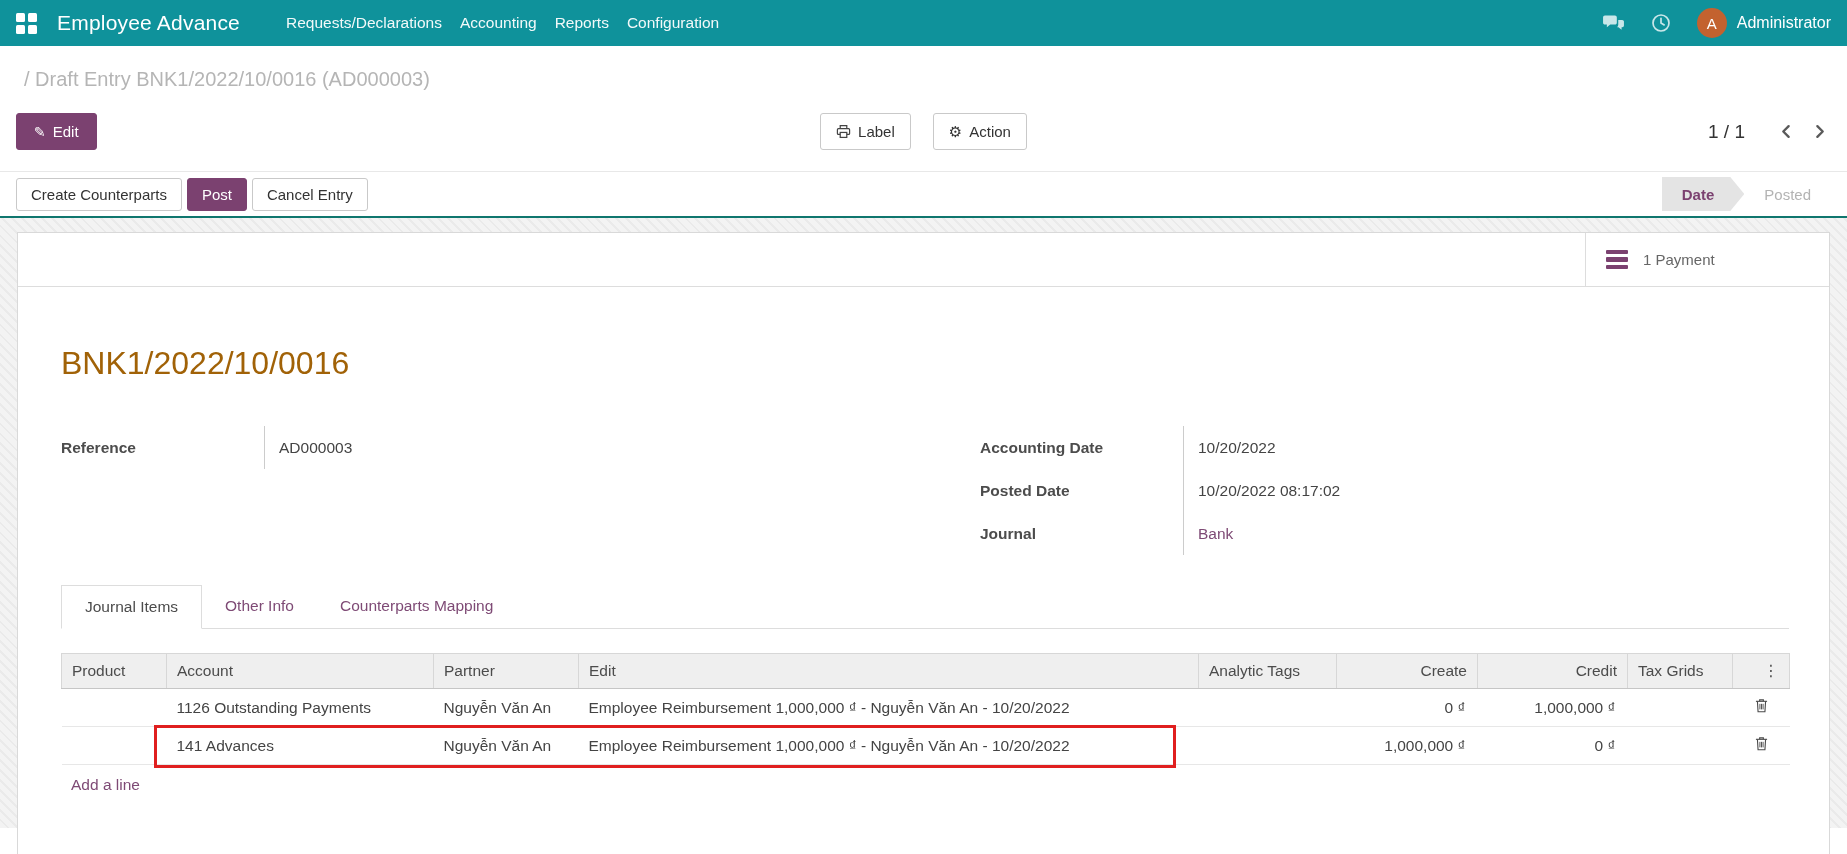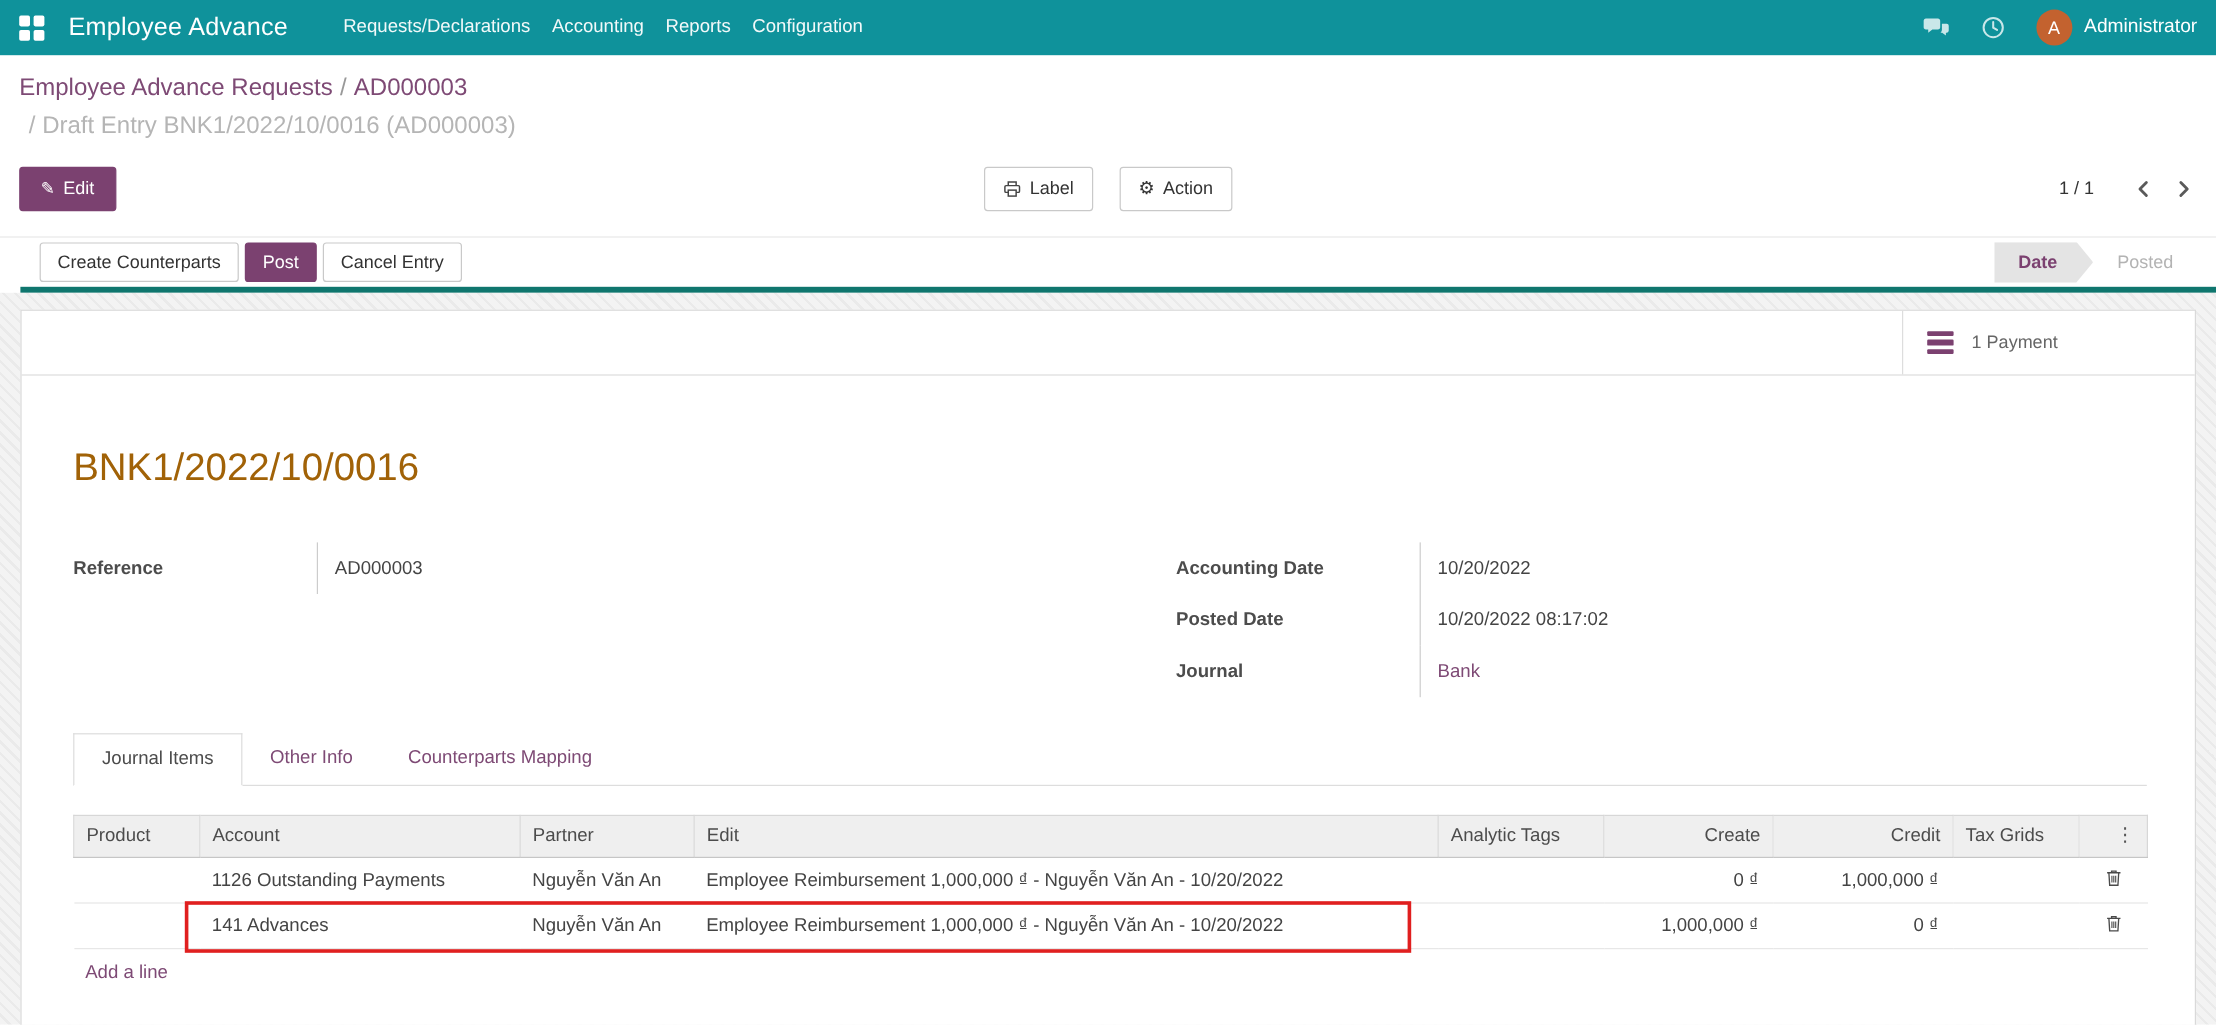--- a/index.html
+++ b/index.html
@@ -29,25 +29,25 @@
   .bc-line1 a{color:var(--link,#7e4a75); text-decoration:none; cursor:pointer;}
   .bc-sep{color:#999; margin:0 6px;}
   .bc-line2{font-size:20px; line-height:26px; color:#b5b5b5; margin-top:6px; padding-left:8px;}
   .cp-buttons{height:80px; display:flex; align-items:center; padding:0 16px; border-bottom:1px solid #e8e8e8; position:relative;}
   .btn{display:inline-flex; align-items:center; gap:7px; font-size:15px; border-radius:3px; cursor:pointer; border:1px solid transparent; white-space:nowrap;}
   .btn-primary{background:var(--accent,#7b4170); color:#fff; padding:9px 17px; border-color:var(--accent,#7b4170);}
   .btn-plain{background:#fff; color:#333; border-color:#c9c9c9; padding:9px 15px;}
   .cp-center{position:absolute; left:0; right:0; display:flex; justify-content:center; gap:22px; pointer-events:none;}
   .cp-center .btn{pointer-events:auto;}
   .cp-right{margin-left:auto; display:flex; align-items:center; gap:10px;}
-  .pager-text{font-size:15px; color:#333; margin-right:20px;}
+  .pager-text{font-size:19px; color:#333; margin-right:20px;}
   .pager-arrow{cursor:pointer; padding:4px; display:flex;}
 
   
-  .statusbar{height:46px; display:flex; align-items:center; padding:0 16px; border-bottom:5px solid #0f766e; gap:5px; background:#fff;margin-left:17px;}
+  .statusbar{height:46px; display:flex; align-items:center; padding:0 16px; border-bottom:2px solid #0f766e; gap:5px; background:#fff;}
   .statusbar .btn{padding:7px 14px;}
   .status-steps{margin-left:auto; display:flex; height:34px;}
   .step{display:flex; align-items:center; padding:0 20px; font-size:15px; color:#b3b3b3; cursor:pointer;}
   .step.active{background:#e4e4e4; color:var(--accent,#7b4170); font-weight:700; padding-right:30px;
     clip-path:polygon(0 0, calc(100% - 14px) 0, 100% 50%, calc(100% - 14px) 100%, 0 100%);}
 
   
   .content{height:610px; padding:14px 17px 0 17px;
     background:repeating-linear-gradient(45deg,#f3f3f3 0px,#f3f3f3 5px,#eaeaea 5px,#eaeaea 7px);}
   .sheet{background:#fff; border:1px solid #d9d9d9; min-height:640px;}
@@ -115,23 +115,20 @@
         </svg>
     </div>
     <div class="user-chip">
       <div class="avatar">A</div>
       <div class="user-name">Administrator</div>
     </div>
   </div>
 </div>
 
 <div class="breadcrumbs">
-  <div class="bc-line1">
-    <a>Employee Advance Requests</a><span class="bc-sep">/</span><a>AD000003</a>
-  </div>
   <div class="bc-line2">/ Draft Entry BNK1/2022/10/0016 (AD000003)</div>
 </div>
 
 <div class="cp-buttons">
   <div class="btn btn-primary">
     <span style="font-size:14px;">✎</span>
     <span>Edit</span>
   </div>
   <div class="cp-center">
     <div class="btn btn-plain">

